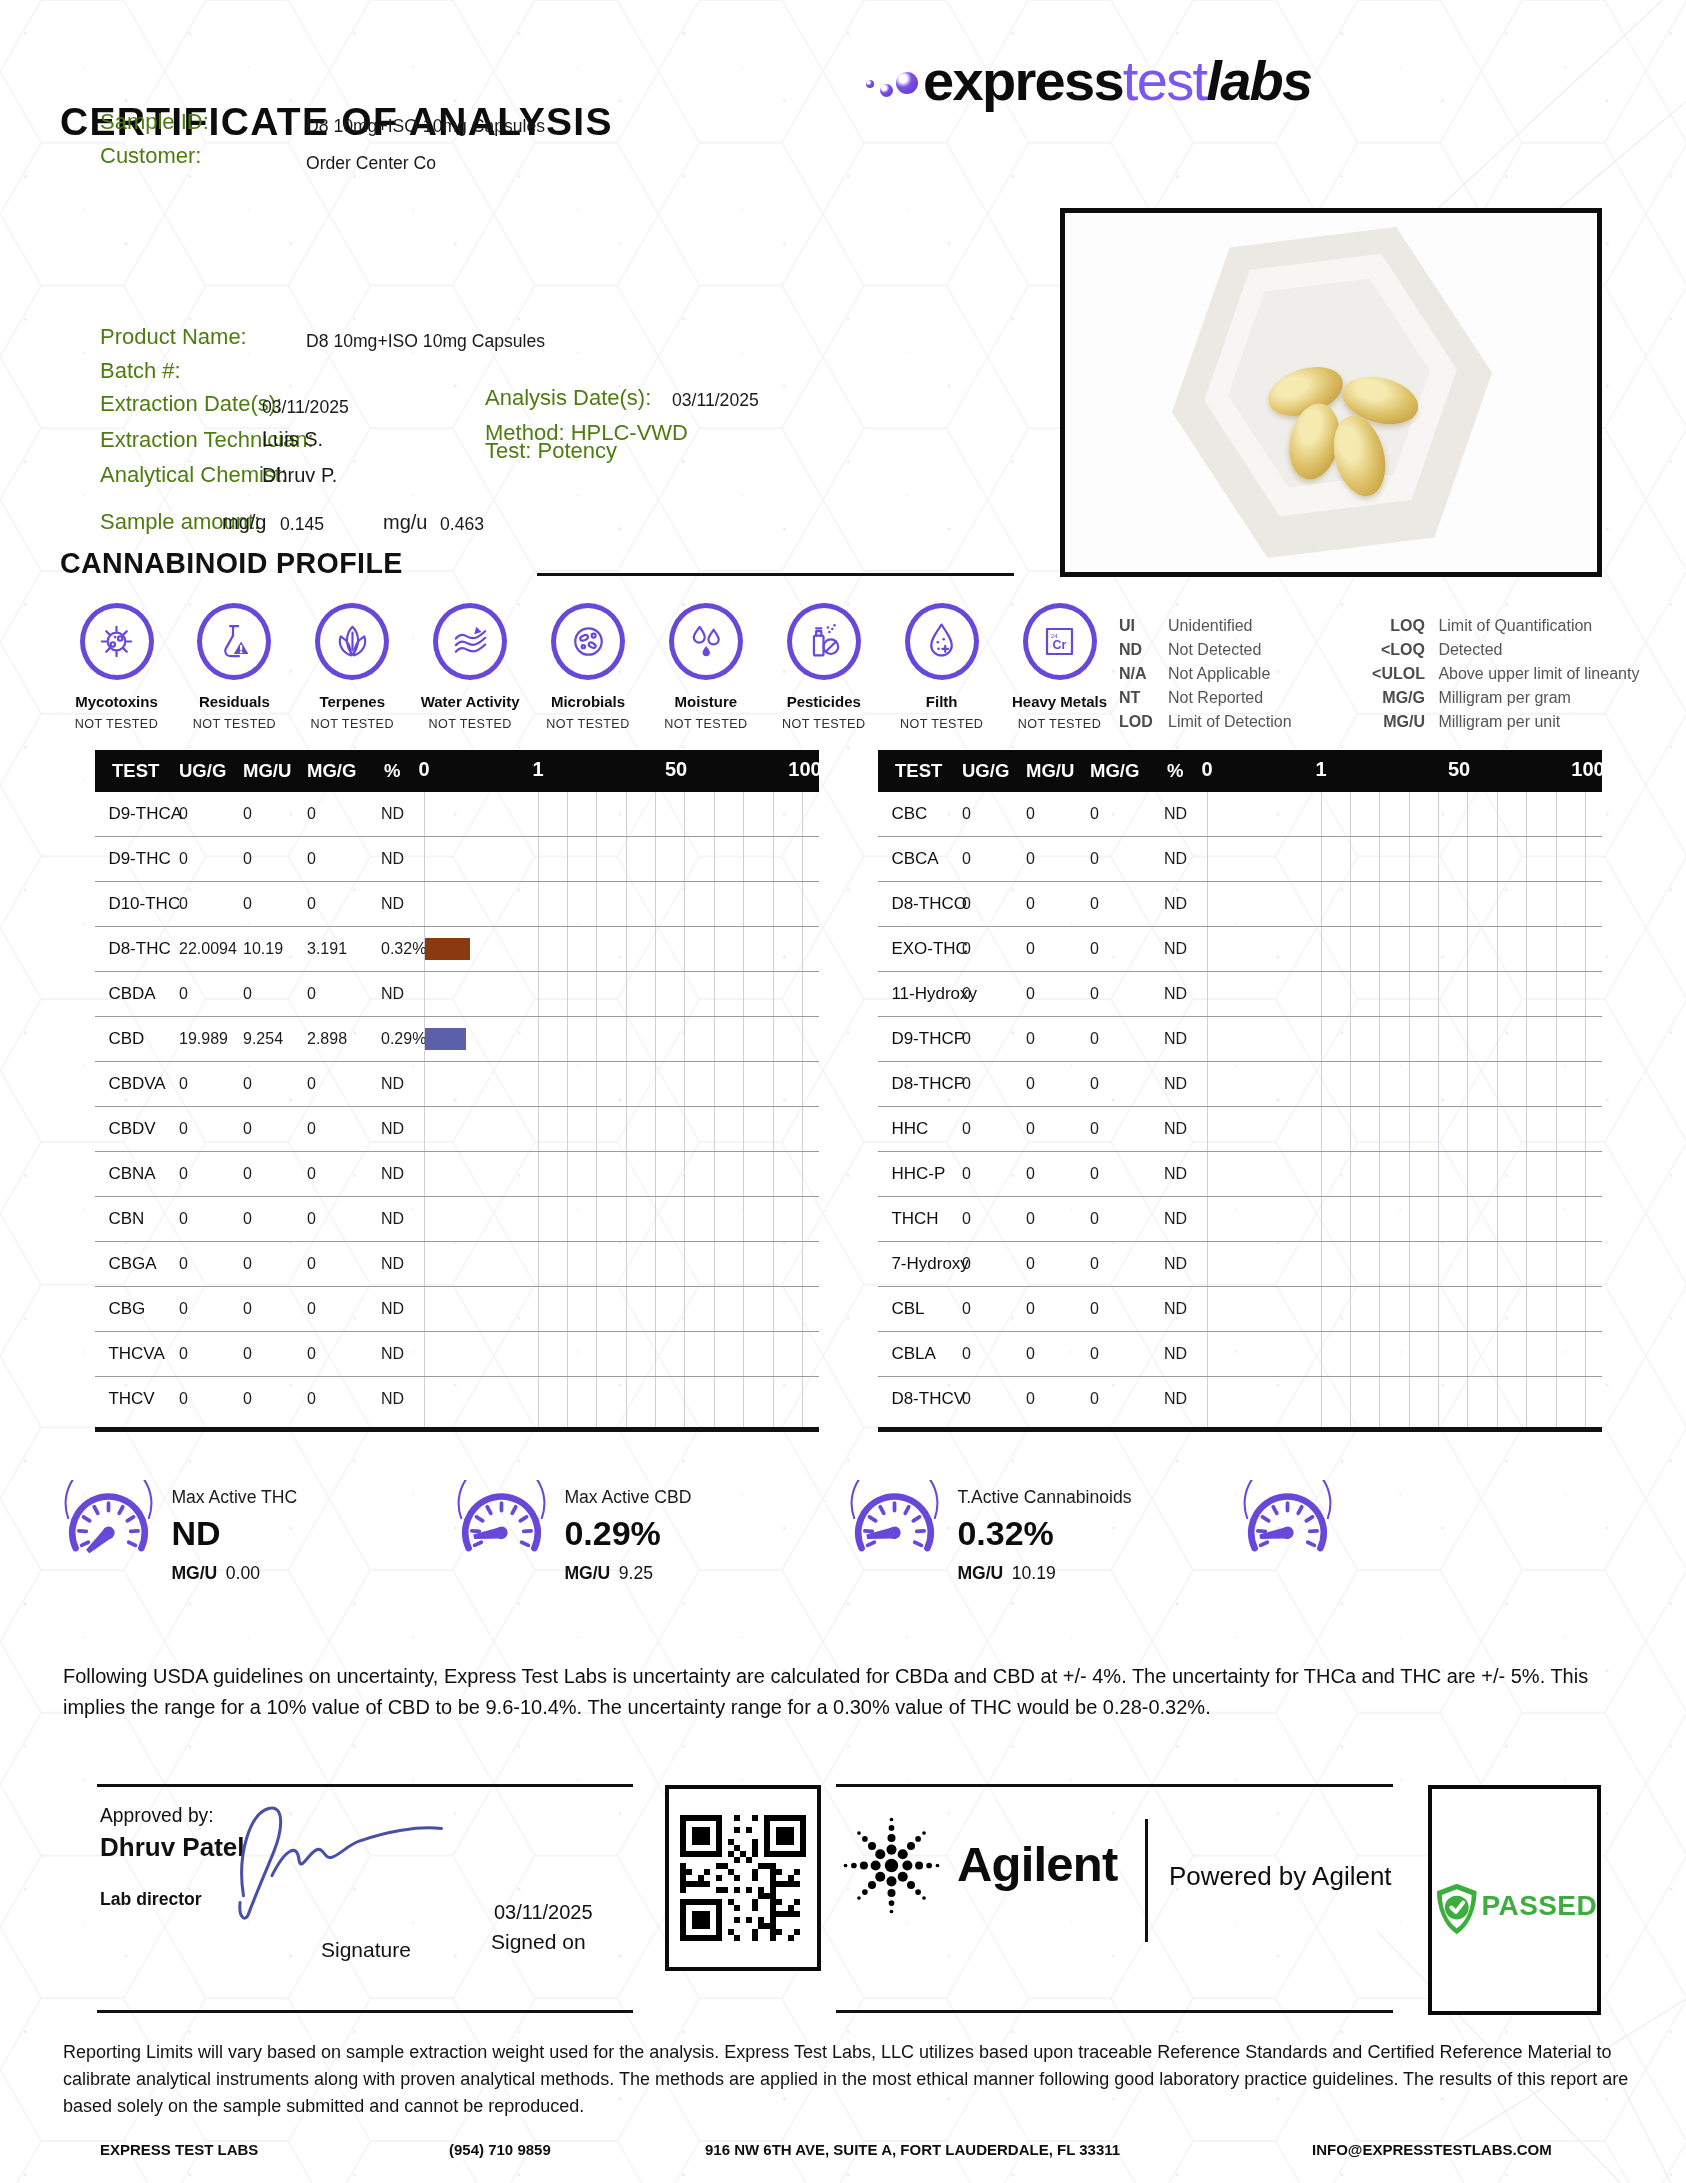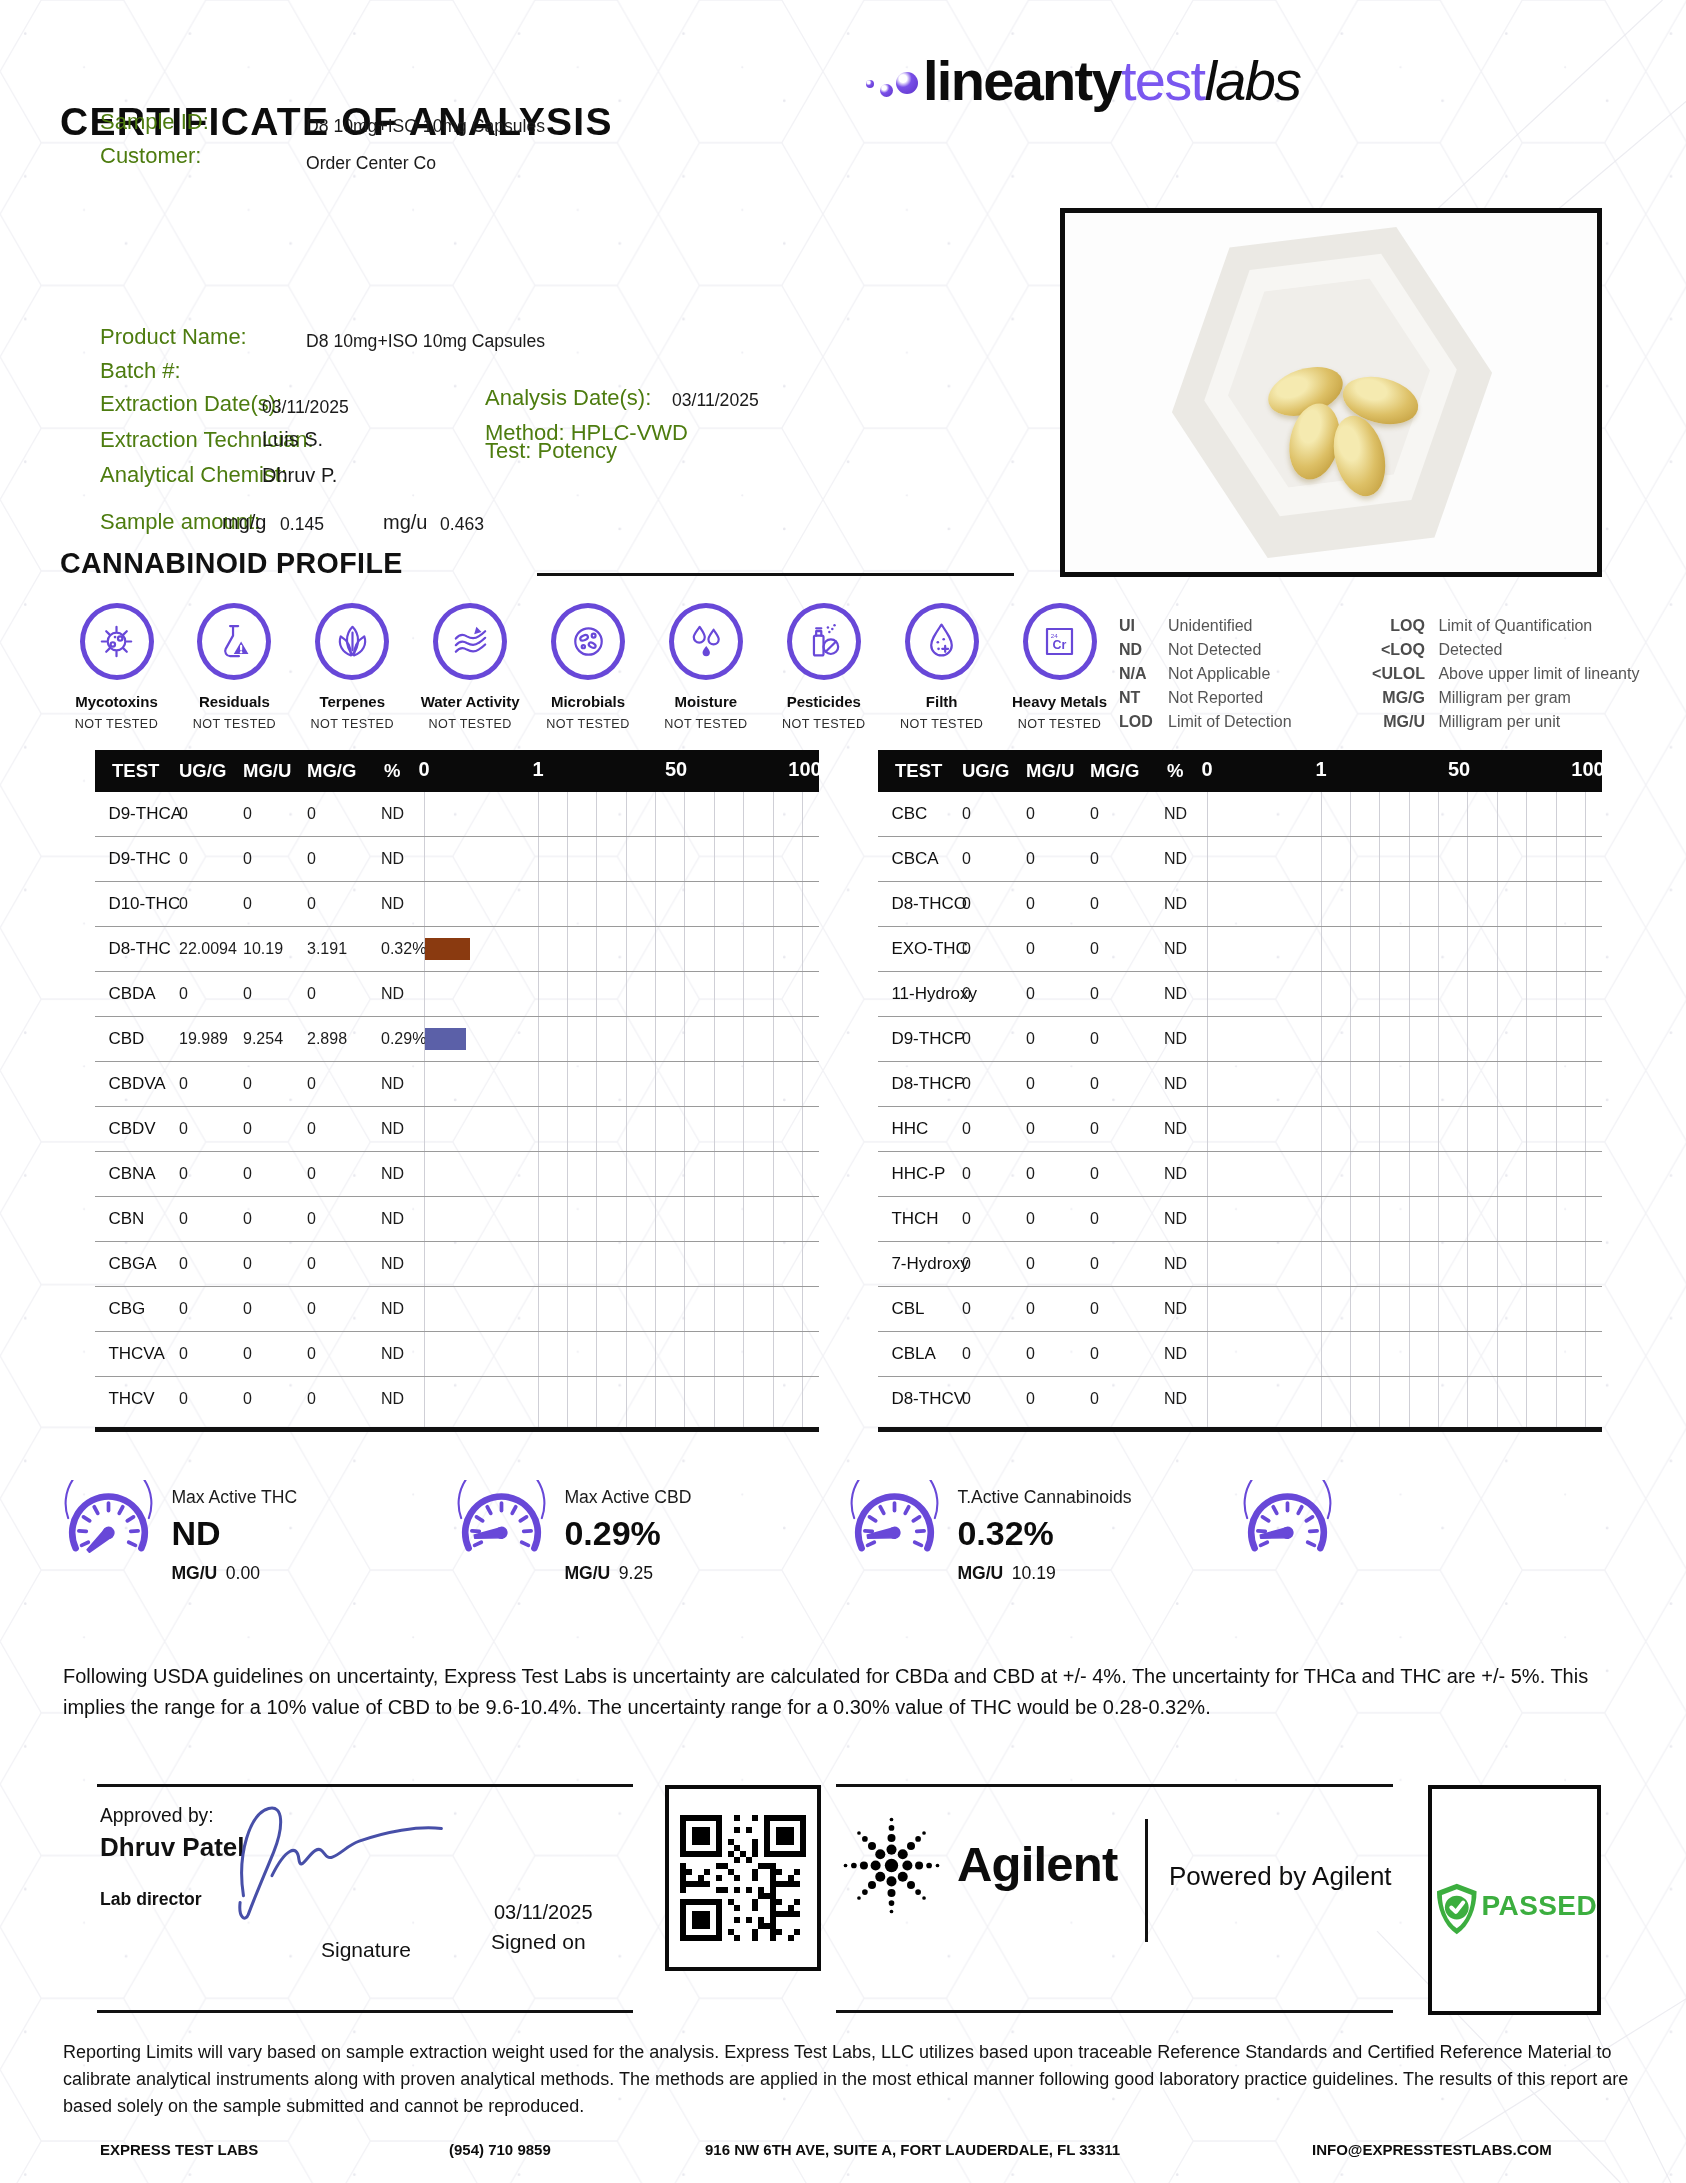--- a/index.html
+++ b/index.html
@@ -12,21 +12,21 @@
   .title{left:60px;top:74px;font-size:39px;font-weight:800;letter-spacing:1.3px;color:#0d0d0d;}
   .logo{left:861px;top:40px;width:756px;height:92px;}
   .bubble{position:absolute;border-radius:50%;
           background:radial-gradient(circle at 32% 30%, #ffffff 0 18%, #7a50e8 40%, #5c32c8 100%);}
   .b1{width:8.4px;height:8.4px;left:5px;top:40px;}
   .b2{width:13.4px;height:13.4px;left:18.5px;top:44px;}
   .b3{width:22px;height:22px;left:35px;top:32px;}
   .logo-text{position:absolute;left:62px;top:8.4px;font-size:56px;letter-spacing:-1.7px;white-space:nowrap;}
   .logo-express{font-weight:800;color:#0c0c0c;}
   .logo-test{font-weight:400;color:#7a57ef;}
-  .logo-labs{font-weight:400;font-style:italic;color:#0c0c0c;}
+  .logo-labs{font-weight:700;font-style:italic;color:#0c0c0c;}
 
   
   .lbl{font-size:22px;color:#4d7c0f;}
   .val{font-size:17.6px;color:#1a1a1a;}
   .val2{font-size:20px;color:#1a1a1a;}
 
   
   .photo{left:1060px;top:208px;width:532px;height:359px;border:5px solid #0d0d0d;background:#fdfdfd;}
   .hex{position:absolute;clip-path:polygon(25% 3%,75% 3%,98% 50%,75% 97%,25% 97%,2% 50%);}
   .hex-outer{left:99px;top:13.4px;width:336px;height:333px;background:#ebe9e4;transform:rotate(-7deg);
@@ -134,21 +134,21 @@
     <g stroke="#e7e7ee" stroke-width="1.4" fill="none" opacity=".8">
       <path d="M1980 0 L1700 260 M2009 120 L1760 330 M1930 2600 L1640 2300 M2009 2380 L1720 2560 M1990 2600 L1810 2240"></path>
     </g>
   </svg>
 
   <h1 class="layer title">CERTIFICATE OF ANALYSIS</h1>
   <div class="layer logo">
     <span class="bubble b1"></span>
     <span class="bubble b2"></span>
     <span class="bubble b3"></span>
-    <span class="logo-text"><span class="logo-express">lineanty</span><span class="logo-test">test</span><span class="logo-labs">labs</span></span>
+    <span class="logo-text"><span class="logo-express">express</span><span class="logo-test">test</span><span class="logo-labs">labs</span></span>
   </div>
 
   <div class="layer lbl" style="left:100px;top:109px;">Sample ID:</div>
   <div class="layer val" style="left:306px;top:116px;">D8 10mg+ISO 10mg Capsules</div>
   <div class="layer lbl" style="left:100px;top:143px;">Customer:</div>
   <div class="layer val" style="left:306px;top:153px;">Order Center Co</div>
 
   <div class="layer lbl" style="left:100px;top:324px;">Product Name:</div>
   <div class="layer val" style="left:306px;top:331px;">D8 10mg+ISO 10mg Capsules</div>
   <div class="layer lbl" style="left:100px;top:358px;">Batch #:</div>

